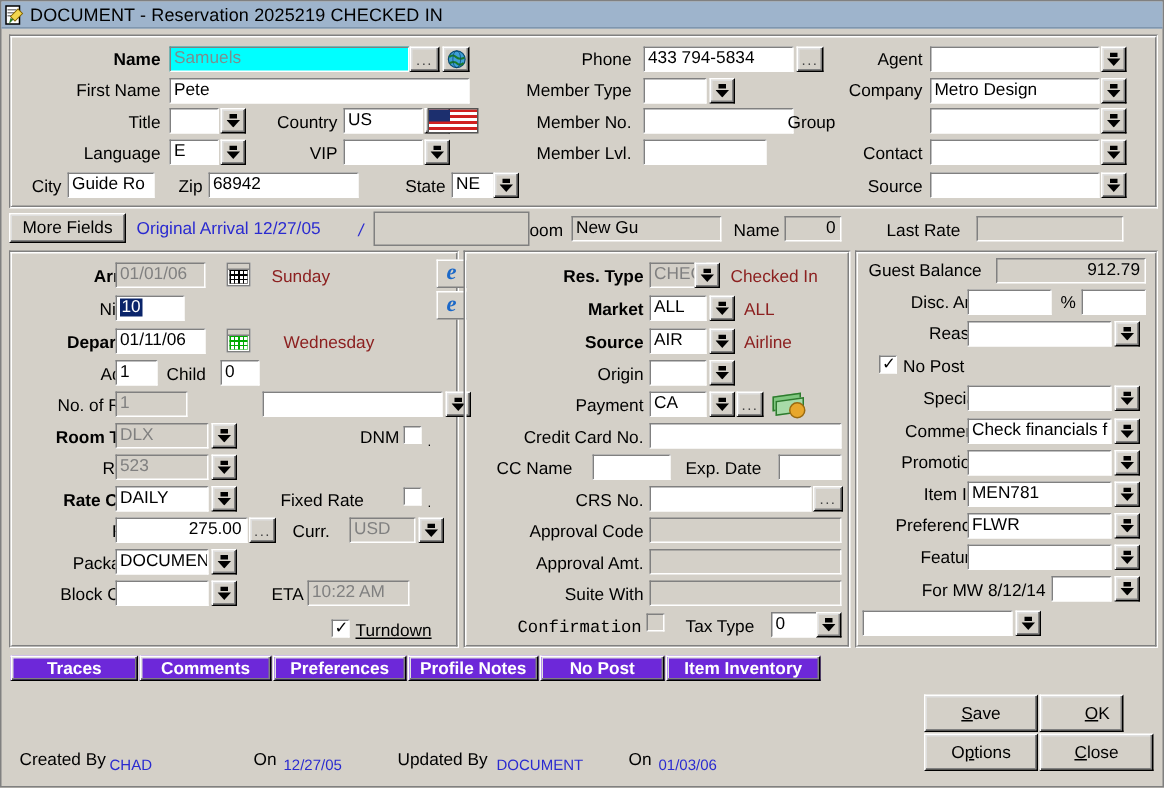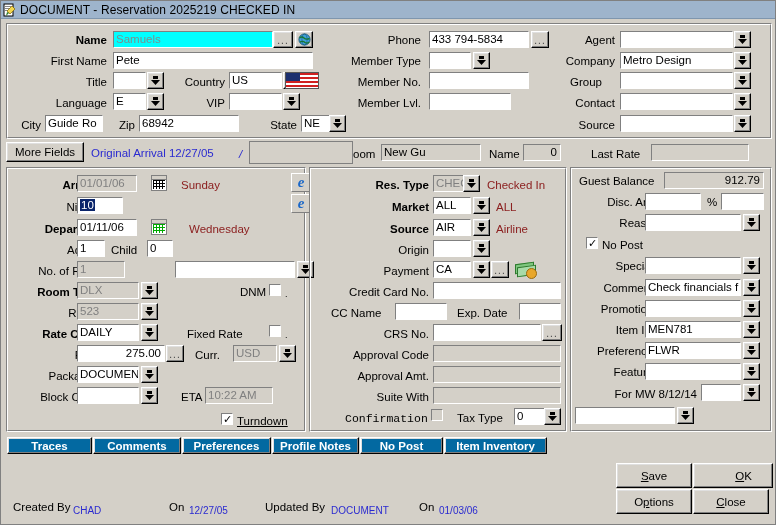--- a/index.html
+++ b/index.html
@@ -70,21 +70,21 @@
   
   .ck{
     position:absolute;width:12px;height:12px;box-sizing:border-box;background:#fff;
     border:1px solid;border-color:#808080 #ffffff #ffffff #808080;
   }
   .ck.g{background:#d4d0c8;}
   .ck i{position:absolute;left:1px;top:0px;font-style:normal;font-size:11px;line-height:10px;color:#000;}
 
   
   .redbtn{
-    position:absolute;box-sizing:border-box;background:#0369a1;color:#fff;
+    position:absolute;box-sizing:border-box;background:#6d28d9;color:#fff;
     border:1px solid;border-color:#ffffff #000000 #000000 #ffffff;
     box-shadow:inset -1px -1px 0 #808080, inset 1px 1px 0 #dfdfdf;
     display:flex;align-items:center;justify-content:center;
     font-size:11.5px;font-weight:bold;white-space:nowrap;
   }
 
   .ulbl{text-decoration:underline;}
 
   
   .cal{position:absolute;box-sizing:border-box;background:#fff;
@@ -207,21 +207,21 @@
       </svg>
   </div>
   <div class="flag" style="left:284px;top:71px;width:34px;height:17px;">
     <div class="stripes"></div>
       <div class="canton"></div>
   </div>
 
   <div class="lbl" style="left:340px;top:75px;width:80px;text-align:right;">Member No.</div>
   <div class="fld" style="left:428px;top:71px;width:100px;height:17px;"></div>
 
-  <div class="lbl" style="left:556px;top:75px;width:58px;text-align:center;">Group</div>
+  <div class="lbl" style="left:524px;top:75px;width:58px;text-align:left;">Group</div>
   <div class="fld" style="left:619px;top:71px;width:113px;height:17px;"></div>
   <div class="arrow" style="left:733px;top:71px;width:17px;height:17px;">
     <svg width="9" height="9" viewBox="0 0 9 9">
         <rect x="2" y="0" width="5" height="3" fill="#000"></rect>
         <path d="M0 4 L9 4 L4.5 9 Z" fill="#000"></path>
       </svg>
   </div>
 
   <div class="lbl" style="left:36px;top:96px;width:70px;text-align:right;">Language</div>
   <div class="fld" style="left:112px;top:92px;width:33px;height:17px;">E</div>
@@ -602,21 +602,21 @@
   <div class="redbtn" style="left:359px;top:436px;width:83px;height:17px;">
       <span>No Post</span>
     </div>
   <div class="redbtn" style="left:443px;top:436px;width:103px;height:17px;">
       <span>Item Inventory</span>
     </div>
 
   <div class="btn" style="left:615px;top:462px;width:76px;height:25px;">
     <span><span style="text-decoration: underline;">S</span><span>a</span><span>v</span><span>e</span></span>
   </div>
-  <div class="btn" style="left:692px;top:462px;width:80px;height:25px;padding-left:21px;">
+  <div class="btn" style="left:692px;top:462px;width:56px;height:25px;padding-left:21px;">
     <span><span style="text-decoration: underline;">O</span><span>K</span></span>
   </div>
   <div class="btn" style="left:615px;top:488px;width:76px;height:25px;">
     <span><span>O</span><span style="text-decoration: underline;">p</span><span>t</span><span>i</span><span>o</span><span>n</span><span>s</span></span>
   </div>
   <div class="btn" style="left:692px;top:488px;width:76px;height:25px;">
     <span><span style="text-decoration: underline;">C</span><span>l</span><span>o</span><span>s</span><span>e</span></span>
   </div>
 
   <div class="lbl" style="left:12px;top:500px;">Created By</div>

